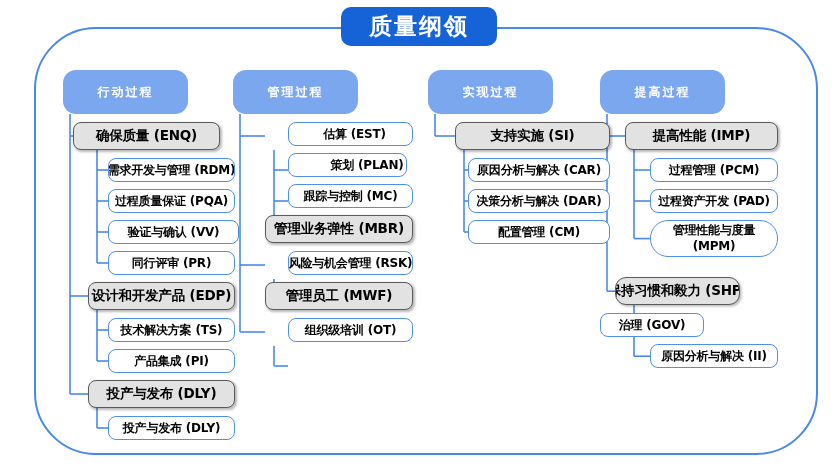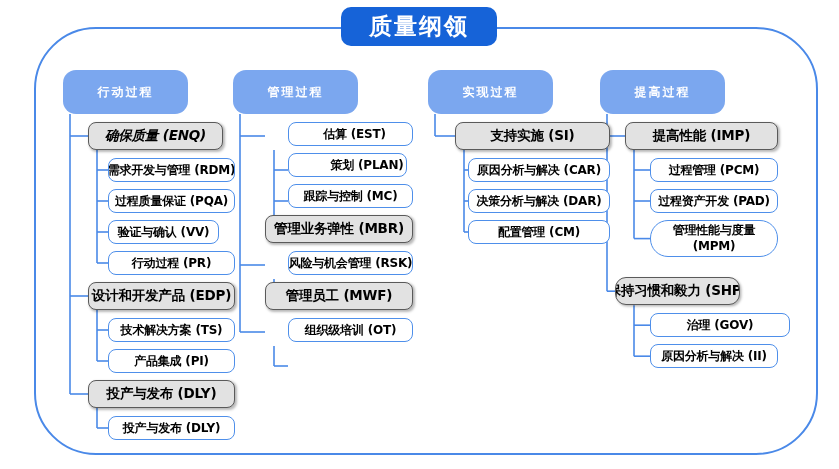--- a/index.html
+++ b/index.html
@@ -82,25 +82,25 @@
       <line x1="634" y1="238.59375" x2="650" y2="238.59375" stroke="#4A89E8" stroke-width="1.6"></line>
       <line x1="607" y1="291.1875" x2="625" y2="291.1875" stroke="#4A89E8" stroke-width="1.6"></line>
       <line x1="634" y1="305.1875" x2="634" y2="356.1875" stroke="#4A89E8" stroke-width="1.6"></line>
       <line x1="634" y1="325.1875" x2="650" y2="325.1875" stroke="#4A89E8" stroke-width="1.6"></line>
       <line x1="634" y1="356.1875" x2="650" y2="356.1875" stroke="#4A89E8" stroke-width="1.6"></line>
     </svg>
   <div class="title">质量纲领</div>
   <div id="columns-host">
       <div class="column" style="left: 63px; width: 172px;">
         <div class="header-box">行动过程</div>
-        <div class="group-box" style="margin-left: 25px; width: 135px; font-style: italic;">确保质量 (ENQ)</div>
+        <div class="group-box" style="margin-left: 10px; width: 147px;">确保质量 (ENQ)</div>
         <div class="leaf-box" style="margin-left: 45px; width: 127px;">需求开发与管理 (RDM)</div>
         <div class="leaf-box" style="margin-left: 45px; width: 127px;">过程质量保证 (PQA)</div>
-        <div class="leaf-box" style="margin-left: 45px; width: 111px;">验证与确认 (VV)</div>
-        <div class="leaf-box" style="margin-left: 45px; width: 127px;">行动过程 (PR)</div>
+        <div class="leaf-box" style="margin-left: 45px; width: 131px;">验证与确认 (VV)</div>
+        <div class="leaf-box" style="margin-left: 45px; width: 127px;">同行评审 (PR)</div>
         <div class="group-box" style="margin-left: 25px; width: 147px;">设计和开发产品 (EDP)</div>
         <div class="leaf-box" style="margin-left: 45px; width: 127px;">技术解决方案 (TS)</div>
         <div class="leaf-box" style="margin-left: 45px; width: 127px;">产品集成 (PI)</div>
         <div class="group-box" style="margin-left: 25px; width: 147px;">投产与发布 (DLY)</div>
         <div class="leaf-box" style="margin-left: 45px; width: 127px;">投产与发布 (DLY)</div>
       </div>
       <div class="column" style="left: 233px; width: 180px;">
         <div class="header-box">管理过程</div>
         <div class="leaf-box" style="margin-left: 55px; width: 125px; padding-left: 8px;">估算 (EST)</div>
         <div class="leaf-box" style="margin-left: 55px; width: 119px; padding-left: 39px;">策划 (PLAN)</div>
@@ -118,17 +118,17 @@
         <div class="leaf-box" style="margin-left: 40px; width: 142px;">配置管理 (CM)</div>
       </div>
       <div class="column" style="left: 600px; width: 178px;">
         <div class="header-box">提高过程</div>
         <div class="group-box" style="margin-left: 25px; width: 153px;">提高性能 (IMP)</div>
         <div class="leaf-box" style="margin-left: 50px; width: 128px;">过程管理 (PCM)</div>
         <div class="leaf-box" style="margin-left: 50px; width: 128px;">过程资产开发 (PAD)</div>
         <div class="leaf-box multiline" style="margin-left: 50px; width: 128px;">管理性能与度量
 (MPM)</div>
         <div class="group-box spacer-before" style="margin-left: 15px; width: 125px; border-radius: 11px;">保持习惯和毅力 (SHP)</div>
-        <div class="leaf-box" style="margin-left: 50px; width: 140px;">治理 (GOV)</div>
+        <div class="leaf-box" style="width: 104px;">治理 (GOV)</div>
         <div class="leaf-box" style="margin-left: 50px; width: 128px;">原因分析与解决 (II)</div>
       </div>
     </div>
 </div>
 
 </body></html>

